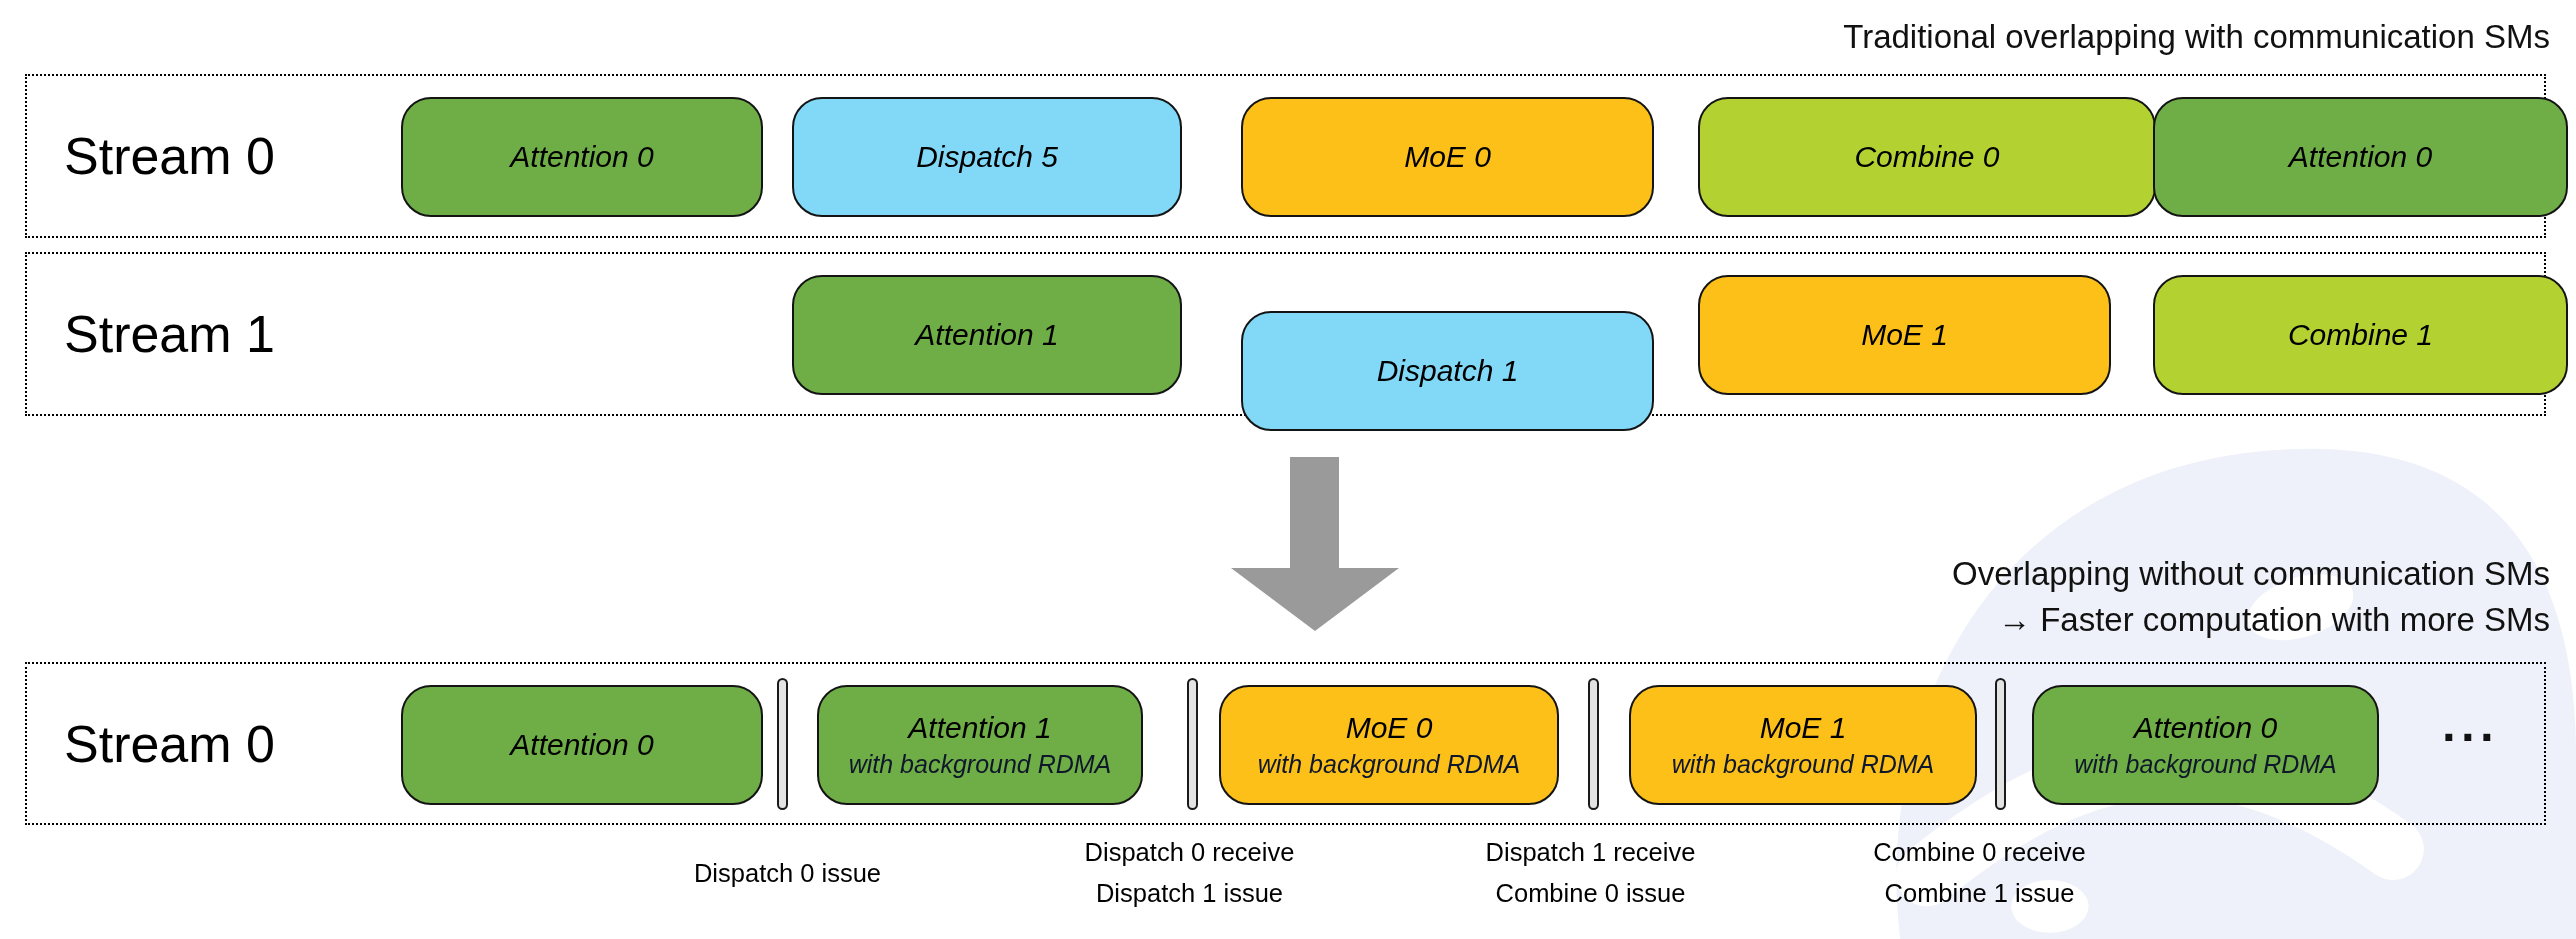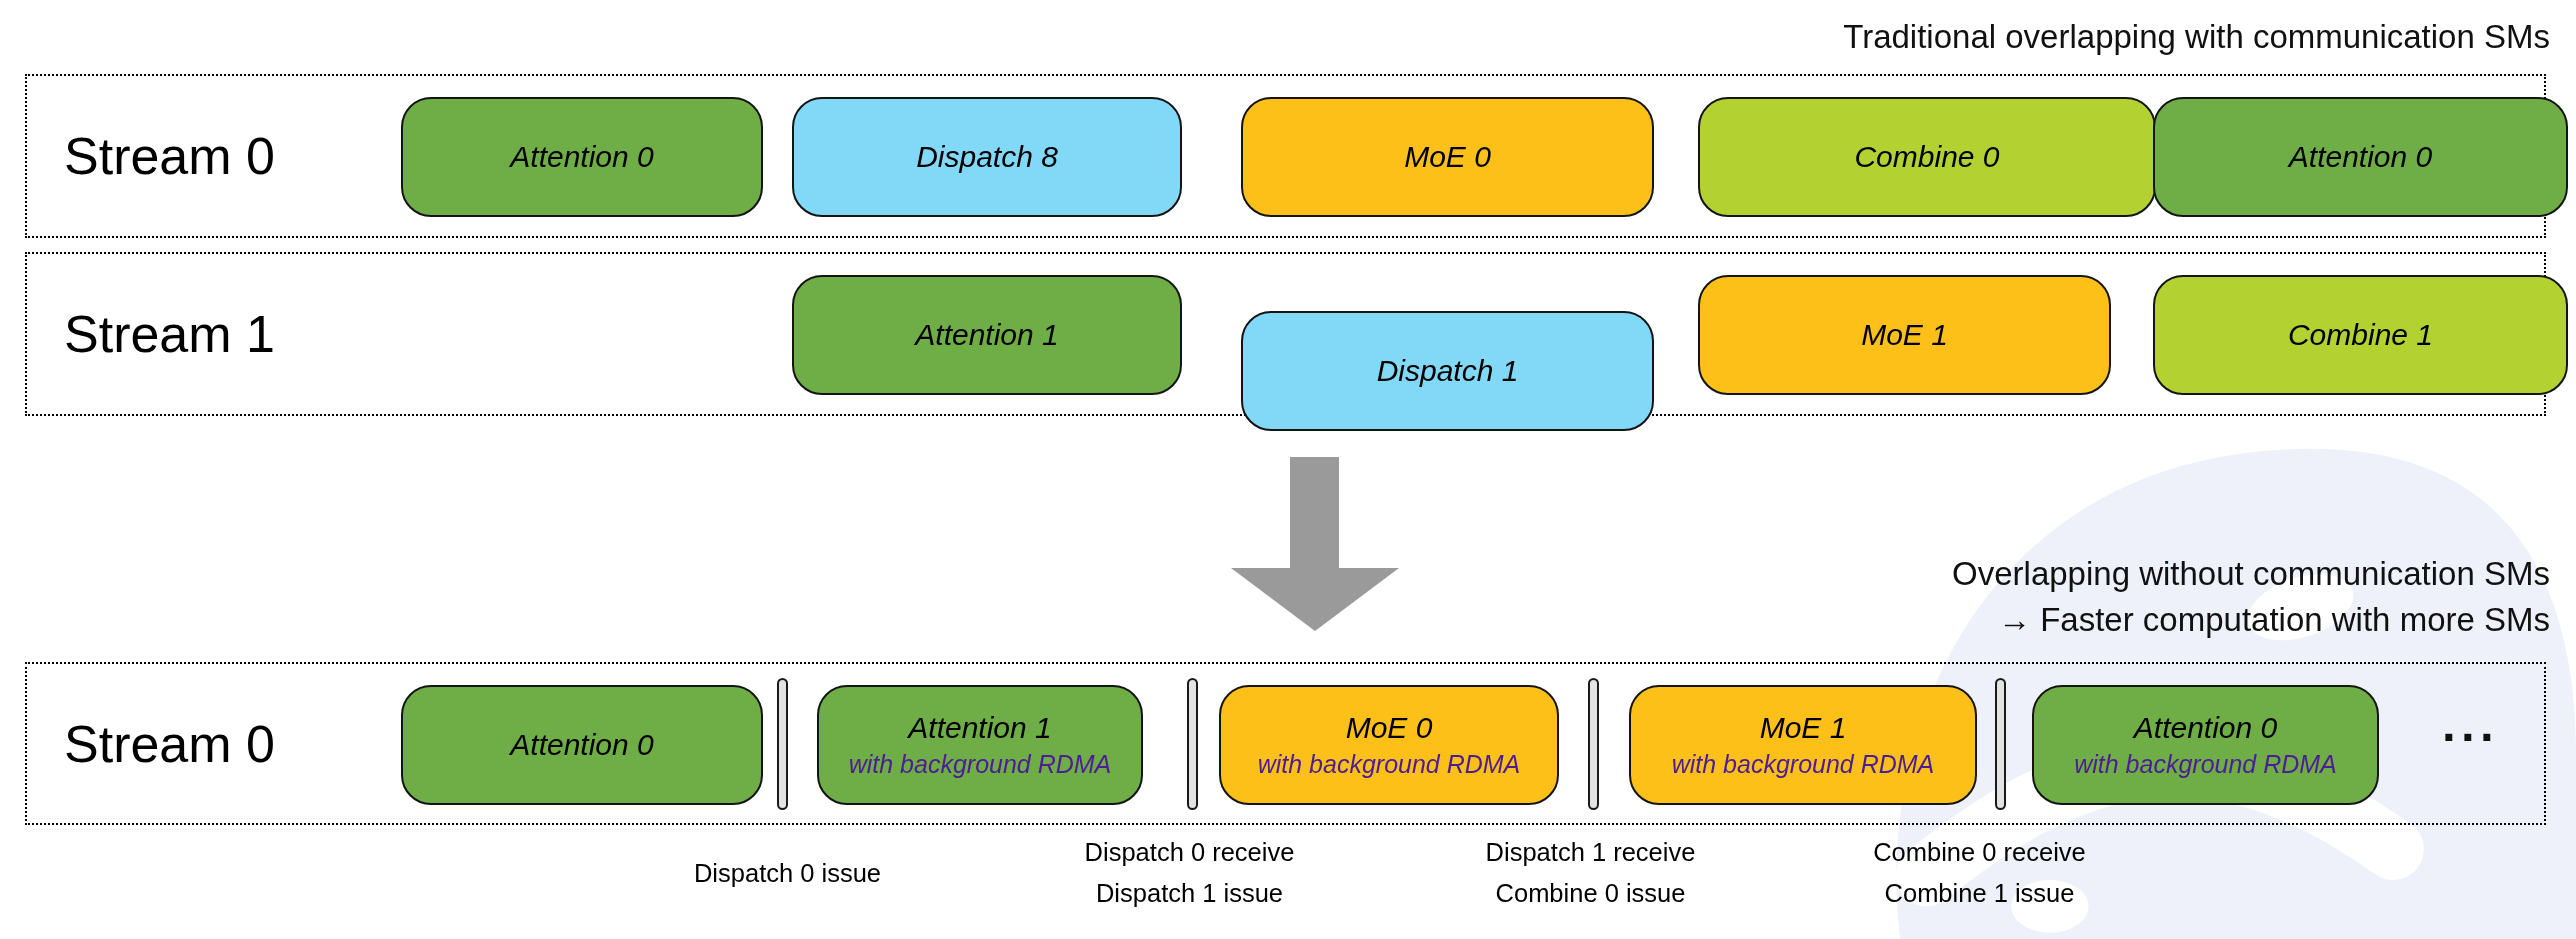--- a/index.html
+++ b/index.html
@@ -60,21 +60,21 @@
     box-sizing: border-box;
     display: flex;
     flex-direction: column;
     align-items: center;
     justify-content: center;
     gap: 5.3px;
     overflow: hidden;
     font-style: italic;
   }
   .block-label { font-size: 30px; color: #000; white-space: nowrap; }
-  .block-sub   { font-size: 25px; color: #4c1d95; white-space: nowrap; }
+  .block-sub   { font-size: 25px; color: #0f172a; white-space: nowrap; }
 
   .sep-bar {
     position: absolute;
     top: 14px;
     height: 132px;
     width: 11.4px;
     background: #e3e3e3;
     border: 2.2px solid #1a1a1a;
     border-radius: 8px;
     box-sizing: border-box;
@@ -142,21 +142,21 @@
     <div>Overlapping without communication SMs</div>
     <div>→ Faster computation with more SMs</div>
   </div>
 
   <div class="stream-box" id="row-stream0">
     <div class="stream-label">Stream 0</div>
   <div class="block" style="left: 374px; width: 362px; background: rgb(111, 174, 70);">
         <div class="block-label">Attention 0</div>
       </div>
       <div class="block" style="left: 765px; width: 390px; background: rgb(129, 216, 247);">
-        <div class="block-label">Dispatch 8</div>
+        <div class="block-label">Dispatch 5</div>
       </div>
       <div class="block" style="left: 1214px; width: 413px; background: rgb(252, 192, 25);">
         <div class="block-label">MoE 0</div>
       </div>
       <div class="block" style="left: 1671px; width: 458px; background: rgb(179, 210, 49);">
         <div class="block-label">Combine 0</div>
       </div>
       <div class="block" style="left: 2126px; width: 415px; background: rgb(111, 174, 70);">
         <div class="block-label">Attention 0</div>
       </div>

